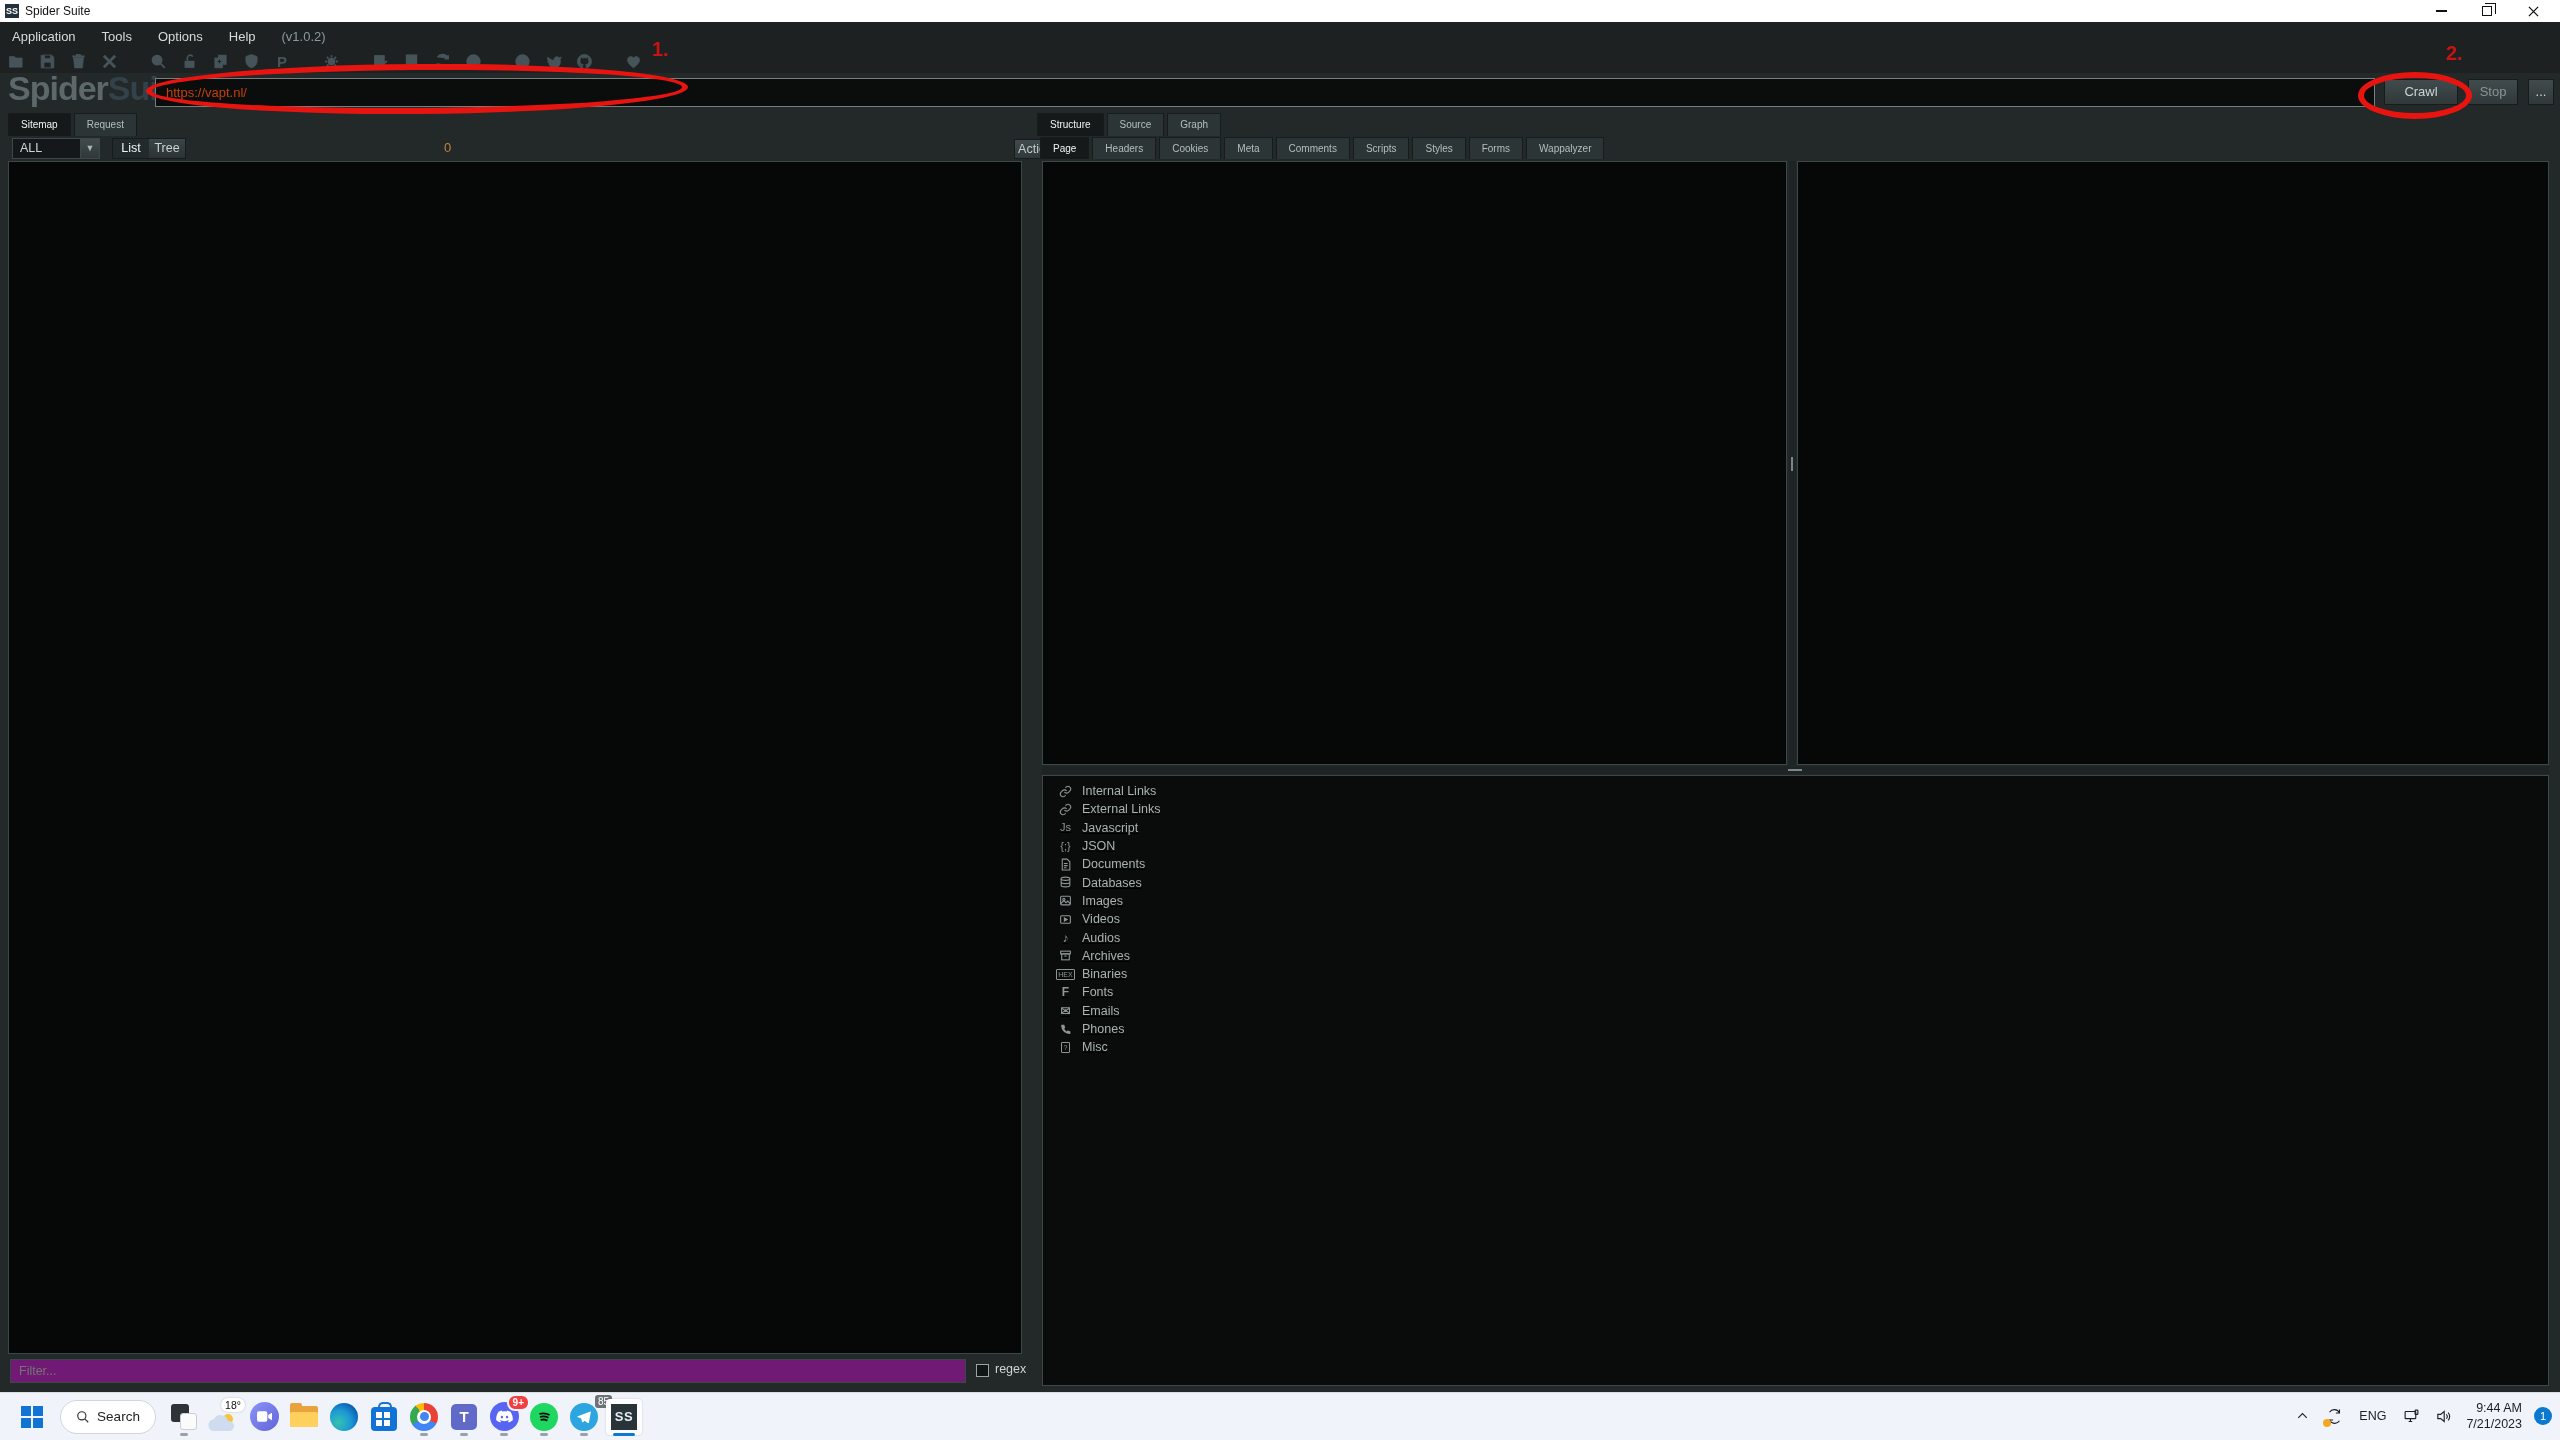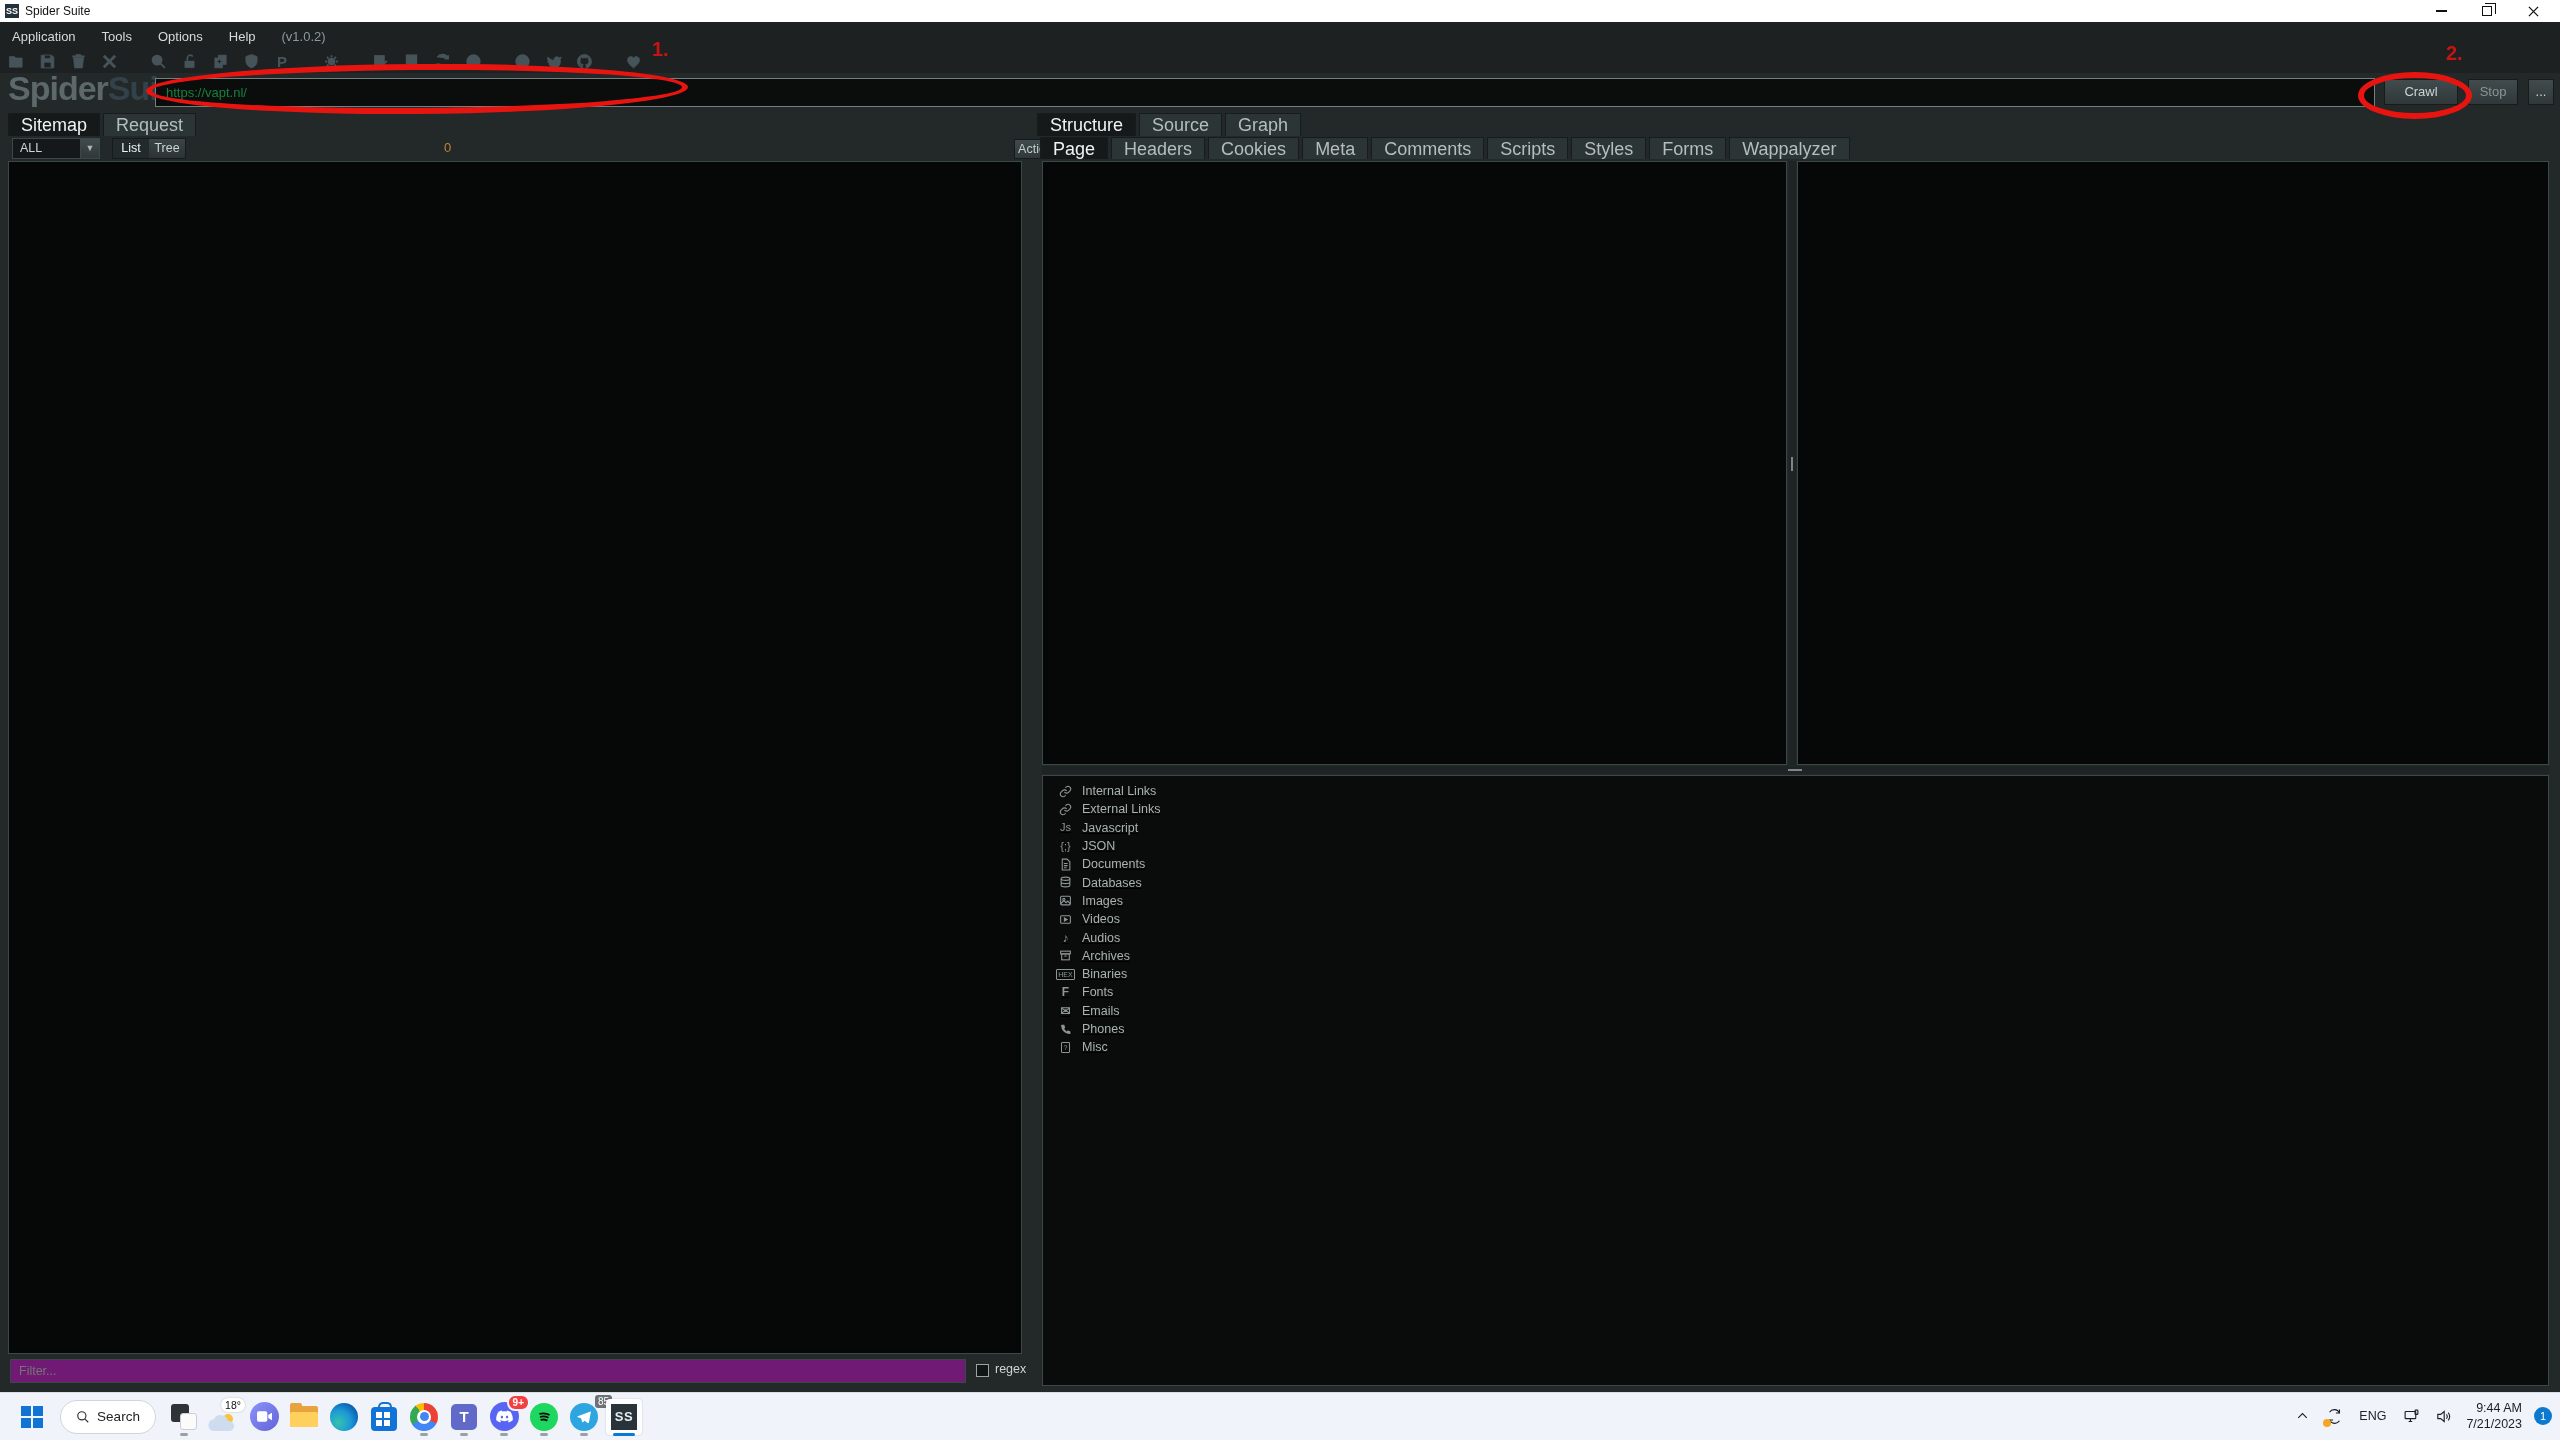--- a/index.html
+++ b/index.html
@@ -32,37 +32,37 @@
   .ticon { width:18px; height:18px; margin-right:13px; display:flex; align-items:center; justify-content:center; }
   .ticon svg { width:17px; height:17px; fill:#46545a; stroke:#46545a; }
   .ticon .tg { color:#46545a; font-size:15px; font-weight:bold; line-height:1; }
   .tgap { width:18px; }
 
   
   .urlrow { position:absolute; left:0; top:73px; width:2560px; height:40px; background:#232829; }
   .logo { position:absolute; left:8px; top:-4px; font-size:34px; font-weight:bold; letter-spacing:-1px; }
   .logo .l1 { color:#5c6869; } .logo .l2 { color:#33424a; }
   .url-input { position:absolute; left:155px; top:5px; width:2220px; height:29px; background:#0b0d0d;
-    border:1px solid #767f80; color:#15803d; font-size:13px; padding:0 10px; outline:none;
+    border:1px solid #767f80; color:#c2410c; font-size:13px; padding:0 10px; outline:none;
     font-family:"Liberation Sans", sans-serif; }
   .btn { background:linear-gradient(#414b4d,#303839); border:1px solid #171b1c; color:#ccd4d4;
     font-size:13px; text-align:center; position:absolute; top:6px; height:26px; line-height:24px; }
   .btn-crawl { left:2384px; width:74px; }
   .btn-stop  { left:2468px; width:50px; color:#8b9595; }
   .btn-more  { left:2528px; width:26px; }
 
   
   .ann { position:absolute; border:6px solid #e81410; border-radius:50%; z-index:50; pointer-events:none; }
   .ann1 { left:146px; top:64px; width:542px; height:50px; transform:rotate(-.4deg); }
   .ann2 { left:2358px; top:72px; width:114px; height:47px; }
   .annlbl { position:absolute; color:#c61410; font-size:20px; font-weight:bold; z-index:51; }
   .annlbl1 { left:652px; top:38px; } .annlbl2 { left:2446px; top:42px; }
 
   
-  .tab { height:23px; line-height:22px; padding:0 12px; font-size:18px; color:#b4bebe;
+  .tab { height:23px; line-height:22px; padding:0 12px; font-size:10px; color:#b4bebe;
     background:#2c3536; border:1px solid #171b1c; border-bottom:none; margin-right:3px; }
   .tab.active { background:#15191a; color:#eef3f3; }
   .tabrow { position:absolute; display:flex; top:113px; }
   .subrow { position:absolute; display:flex; top:137px; }
   .pane { position:absolute; background:#060707; border:1px solid #3c4748; }
 
   
   .lp-tabs { left:8px; }
   .lp-controls { position:absolute; left:8px; top:137px; width:1014px; height:23px; }
   .select { position:absolute; left:4px; top:1px; width:88px; height:21px; background:#15181a;

